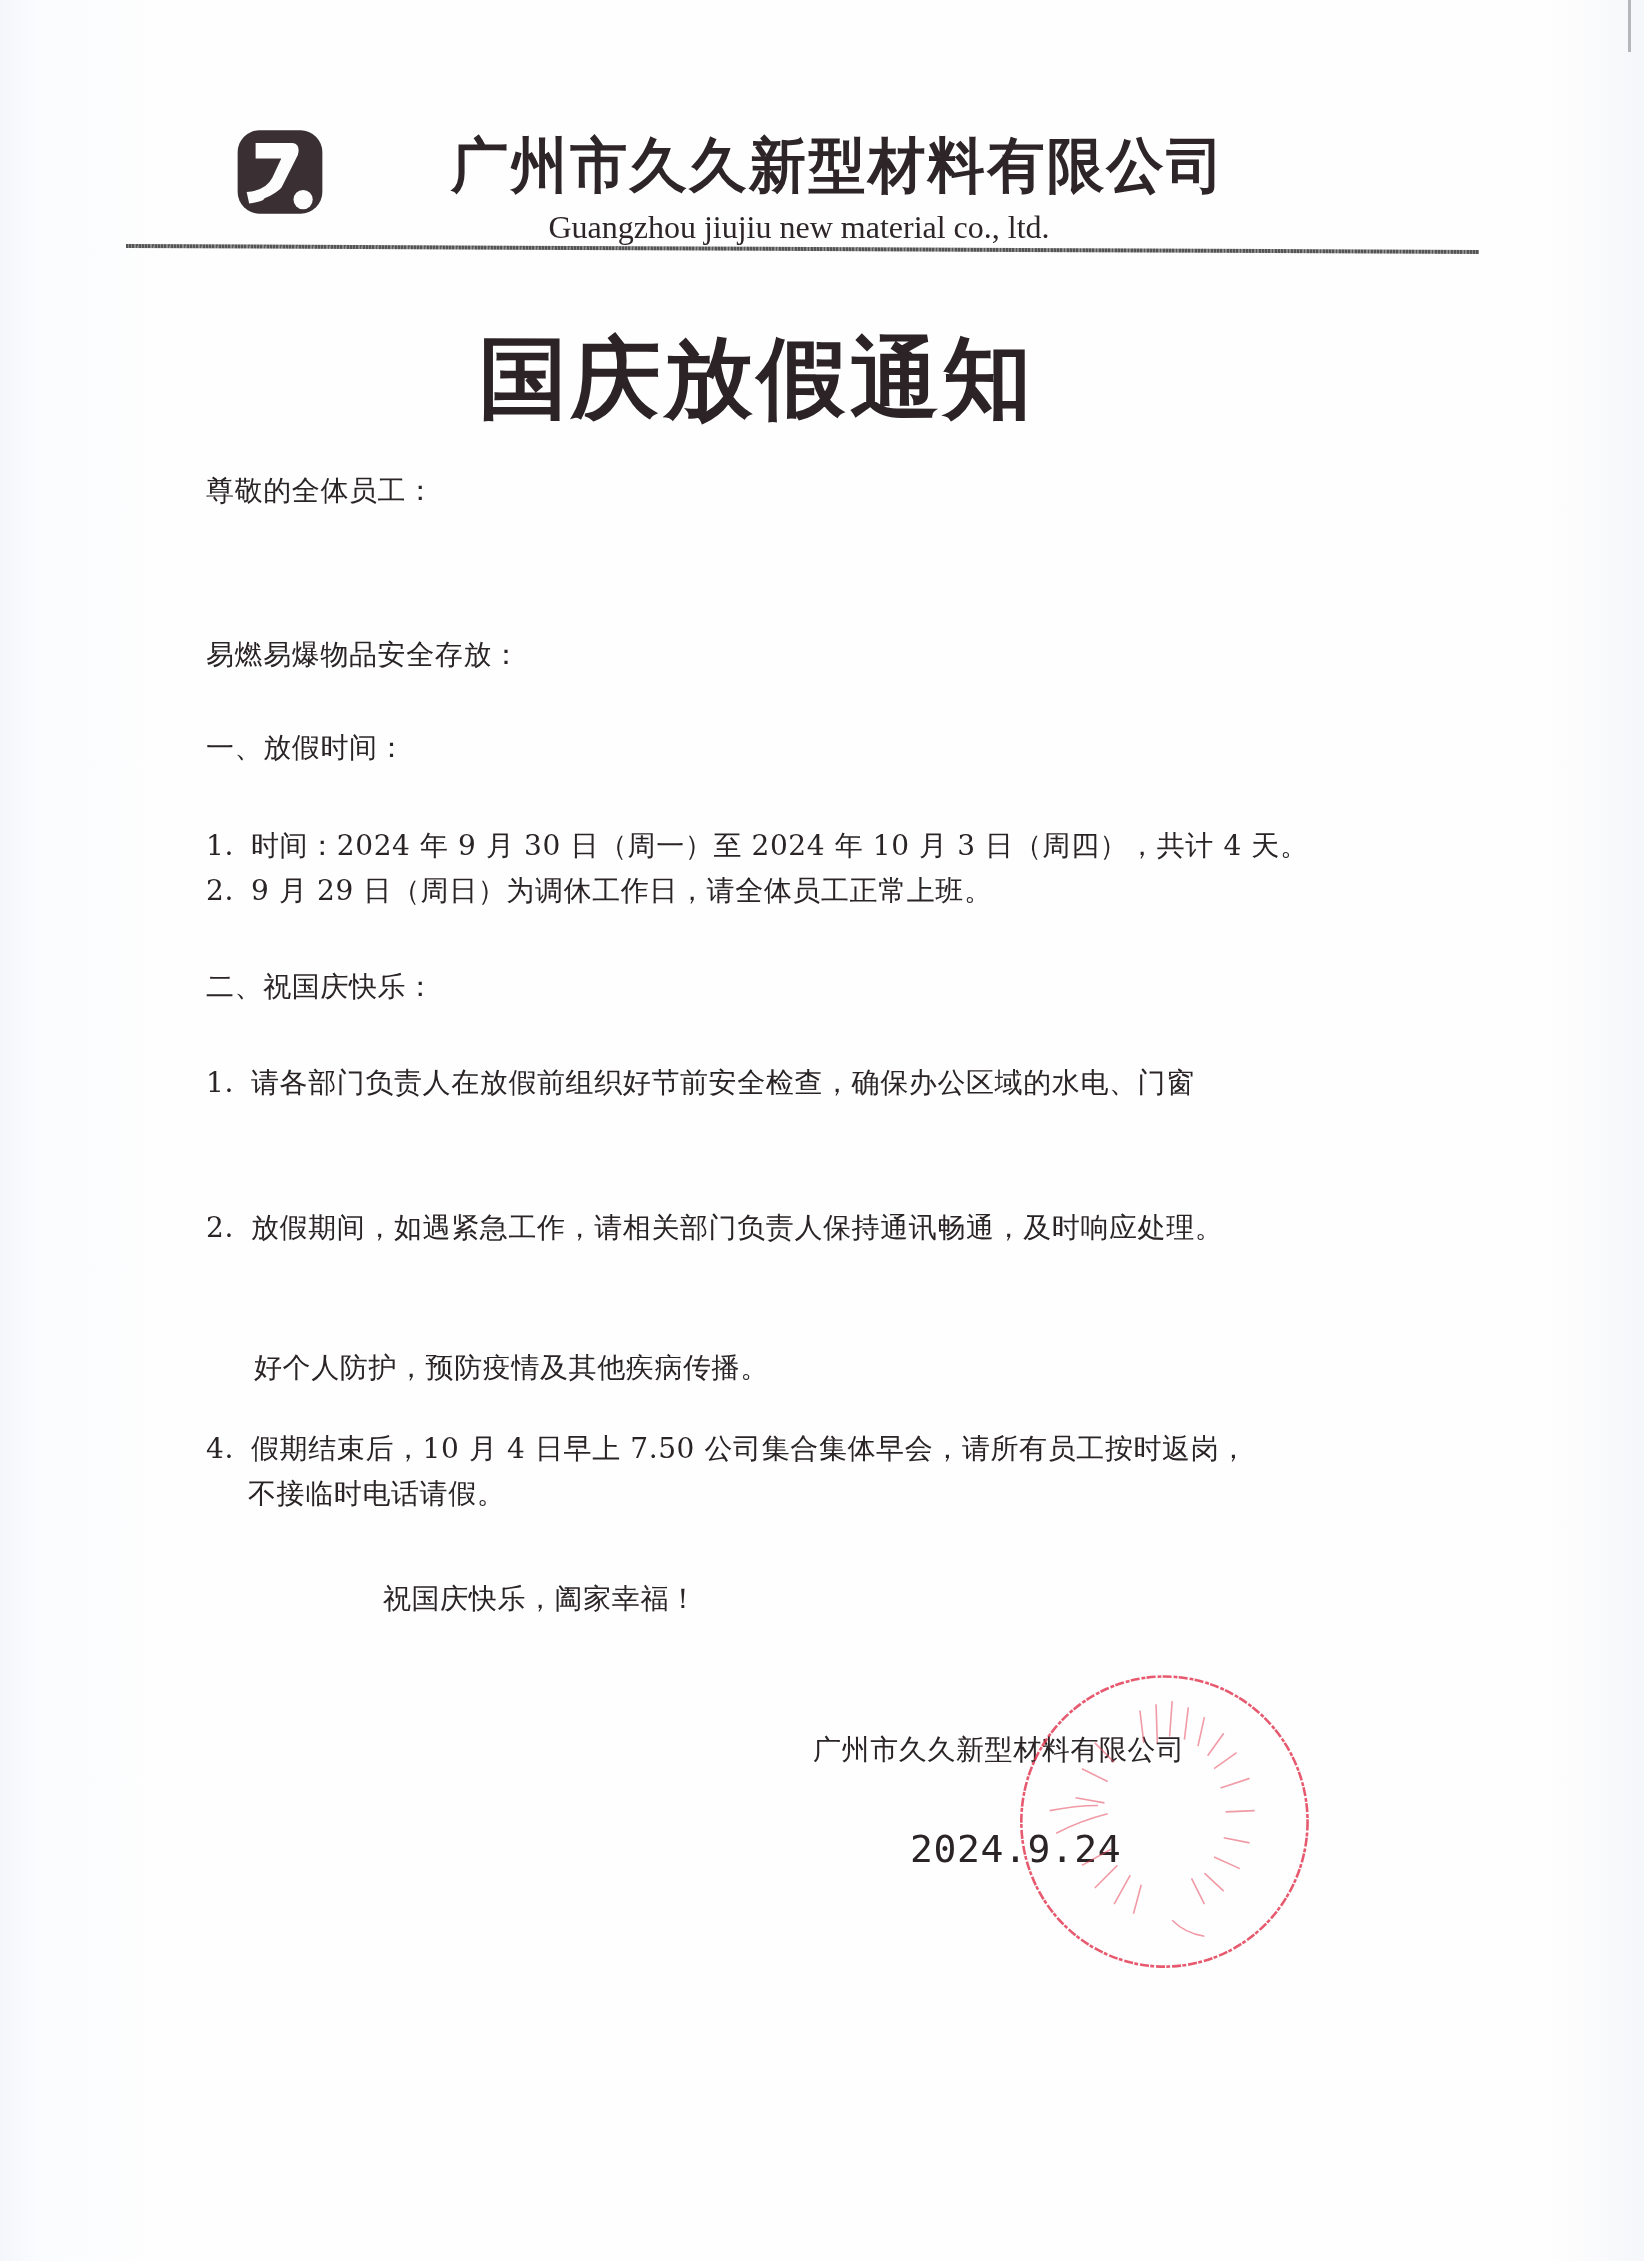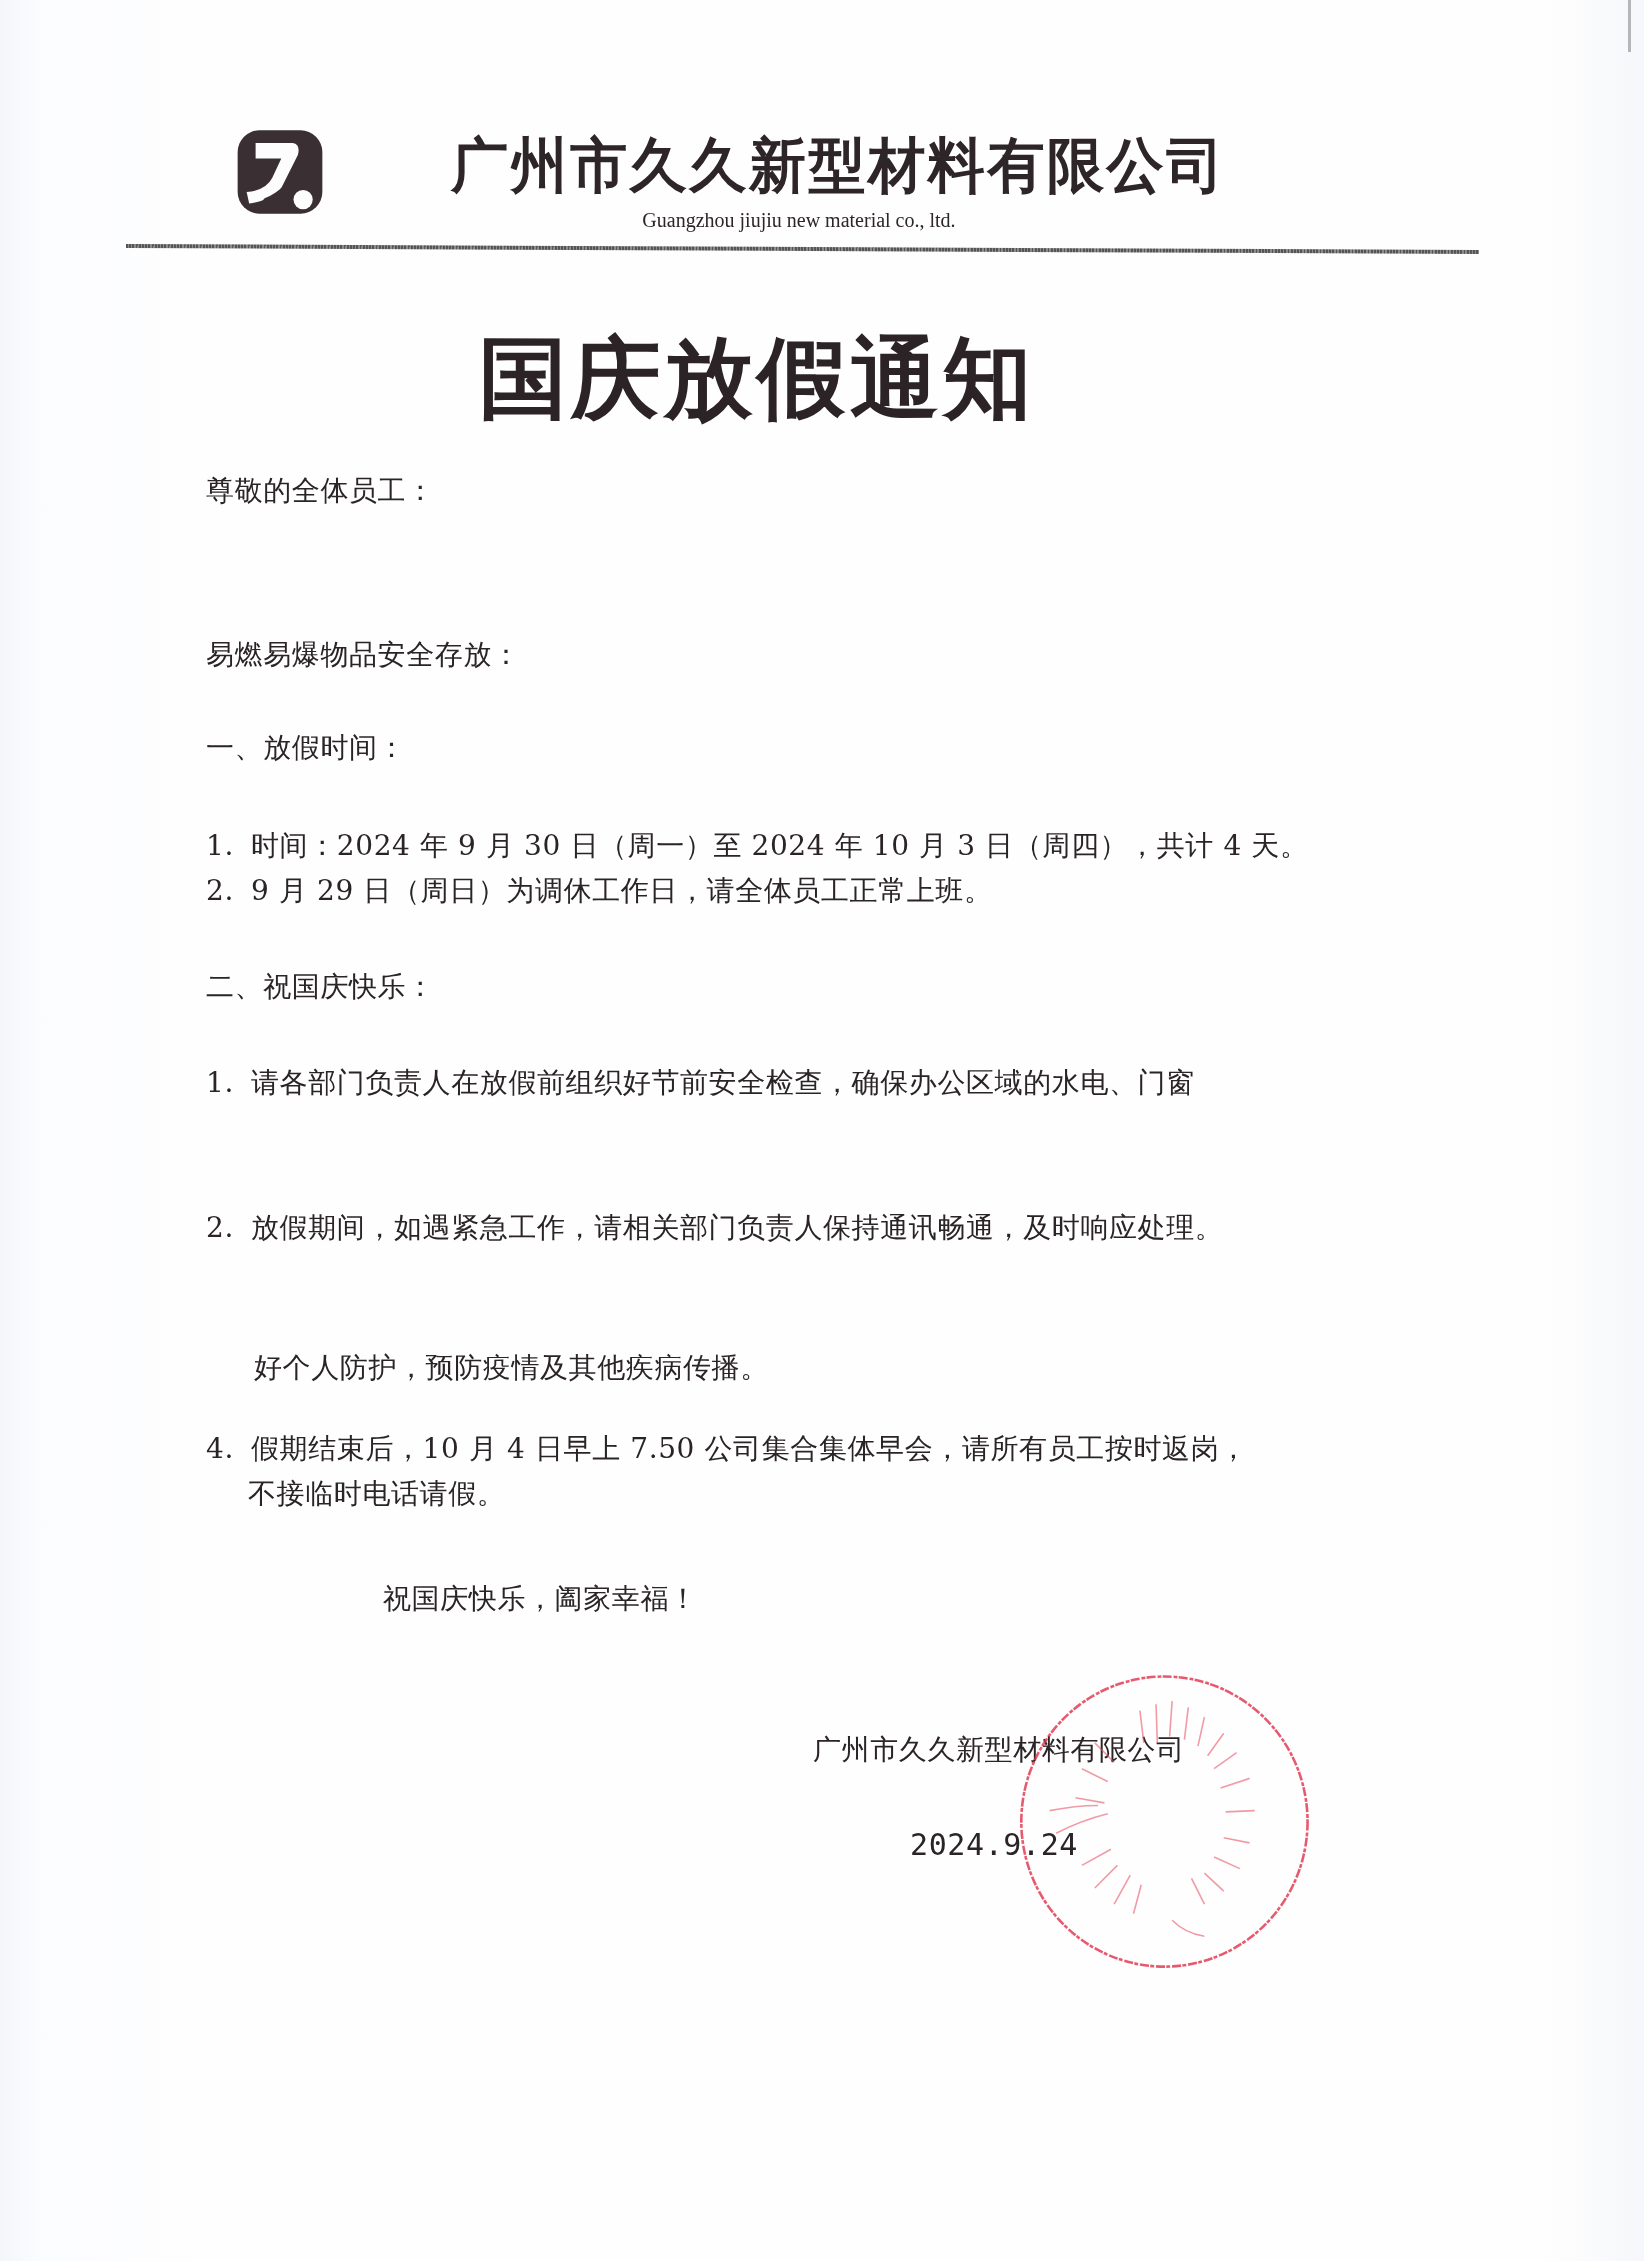--- a/index.html
+++ b/index.html
@@ -44,21 +44,21 @@
       color: #2d2527;
       white-space: nowrap;
       transform: scaleY(1.05);
     }
     .company-en {
       position: absolute;
       left: 0; width: 1598px;
       top: 209px;
       text-align: center;
       font-family: "Liberation Serif", "DejaVu Serif", serif;
-      font-size: 20px;
+      font-size: 32px;
       color: #2d2527;
       white-space: nowrap;
     }
     .divider {
       position: absolute;
       left: 126px; top: 244px;
       width: 1353px; height: 3.9px;
       background: repeating-linear-gradient(90deg, #555 0 1.9px, #8b8b8b 1.9px 3.2px);
       transform: rotate(0.25deg);
       transform-origin: left center;
@@ -141,21 +141,21 @@
   <div class="line" style="left:254px; top:1354px;">好个人防护，预防疫情及其他疾病传播。</div>
 
   <div class="line" style="left:206px; top:1435px;">
     <span class="num">4.</span><span>假期结束后，10 月 4 日早上 7.50 公司集合集体早会，请所有员工按时返岗，</span>
   </div>
   <div class="line" style="left:248px; top:1480px;">不接临时电话请假。</div>
 
   <div class="line" style="left:383px; top:1585px;">祝国庆快乐，阖家幸福！</div>
 
   <div class="line" style="left:813px; top:1736px;">广州市久久新型材料有限公司</div>
-  <div class="line" style="left:910px; top:1830px; font-family: 'DejaVu Sans Mono', 'Liberation Mono', monospace; font-size:30px;">2024.9.24</div>
+  <div class="line" style="left:910px; top:1830px; font-family: 'DejaVu Sans Mono', 'Liberation Mono', monospace; font-size:38px;">2024.9.24</div>
 
   <svg class="stamp" viewBox="0 0 470 470">
     <ellipse cx="238" cy="232" rx="222" ry="225" fill="none" stroke="#e0304a" stroke-width="4" stroke-dasharray="14 3 6 2" opacity="0.8"></ellipse>
     <g stroke="#e64a5f" stroke-width="2.5" fill="none" opacity="0.55">
       <path d="M200 60 l6 50 M225 50 l2 60 M250 45 l-4 55 M275 55 l-6 50 M300 70 l-10 45"></path>
       <path d="M330 95 l-25 35 M350 125 l-35 25 M370 165 l-45 15 M378 215 l-45 2"></path>
       <path d="M370 265 l-40 -8 M355 305 l-40 -18 M330 340 l-30 -28 M300 360 l-20 -40"></path>
       <path d="M130 110 l30 30 M110 150 l40 20 M100 195 l45 8"></path>
       <path d="M110 300 l45 -25 M130 335 l35 -35 M160 360 l25 -45 M190 375 l12 -45"></path>
       <path d="M70 250 q40 -20 80 -30 M60 215 q40 -8 75 -8"></path>

